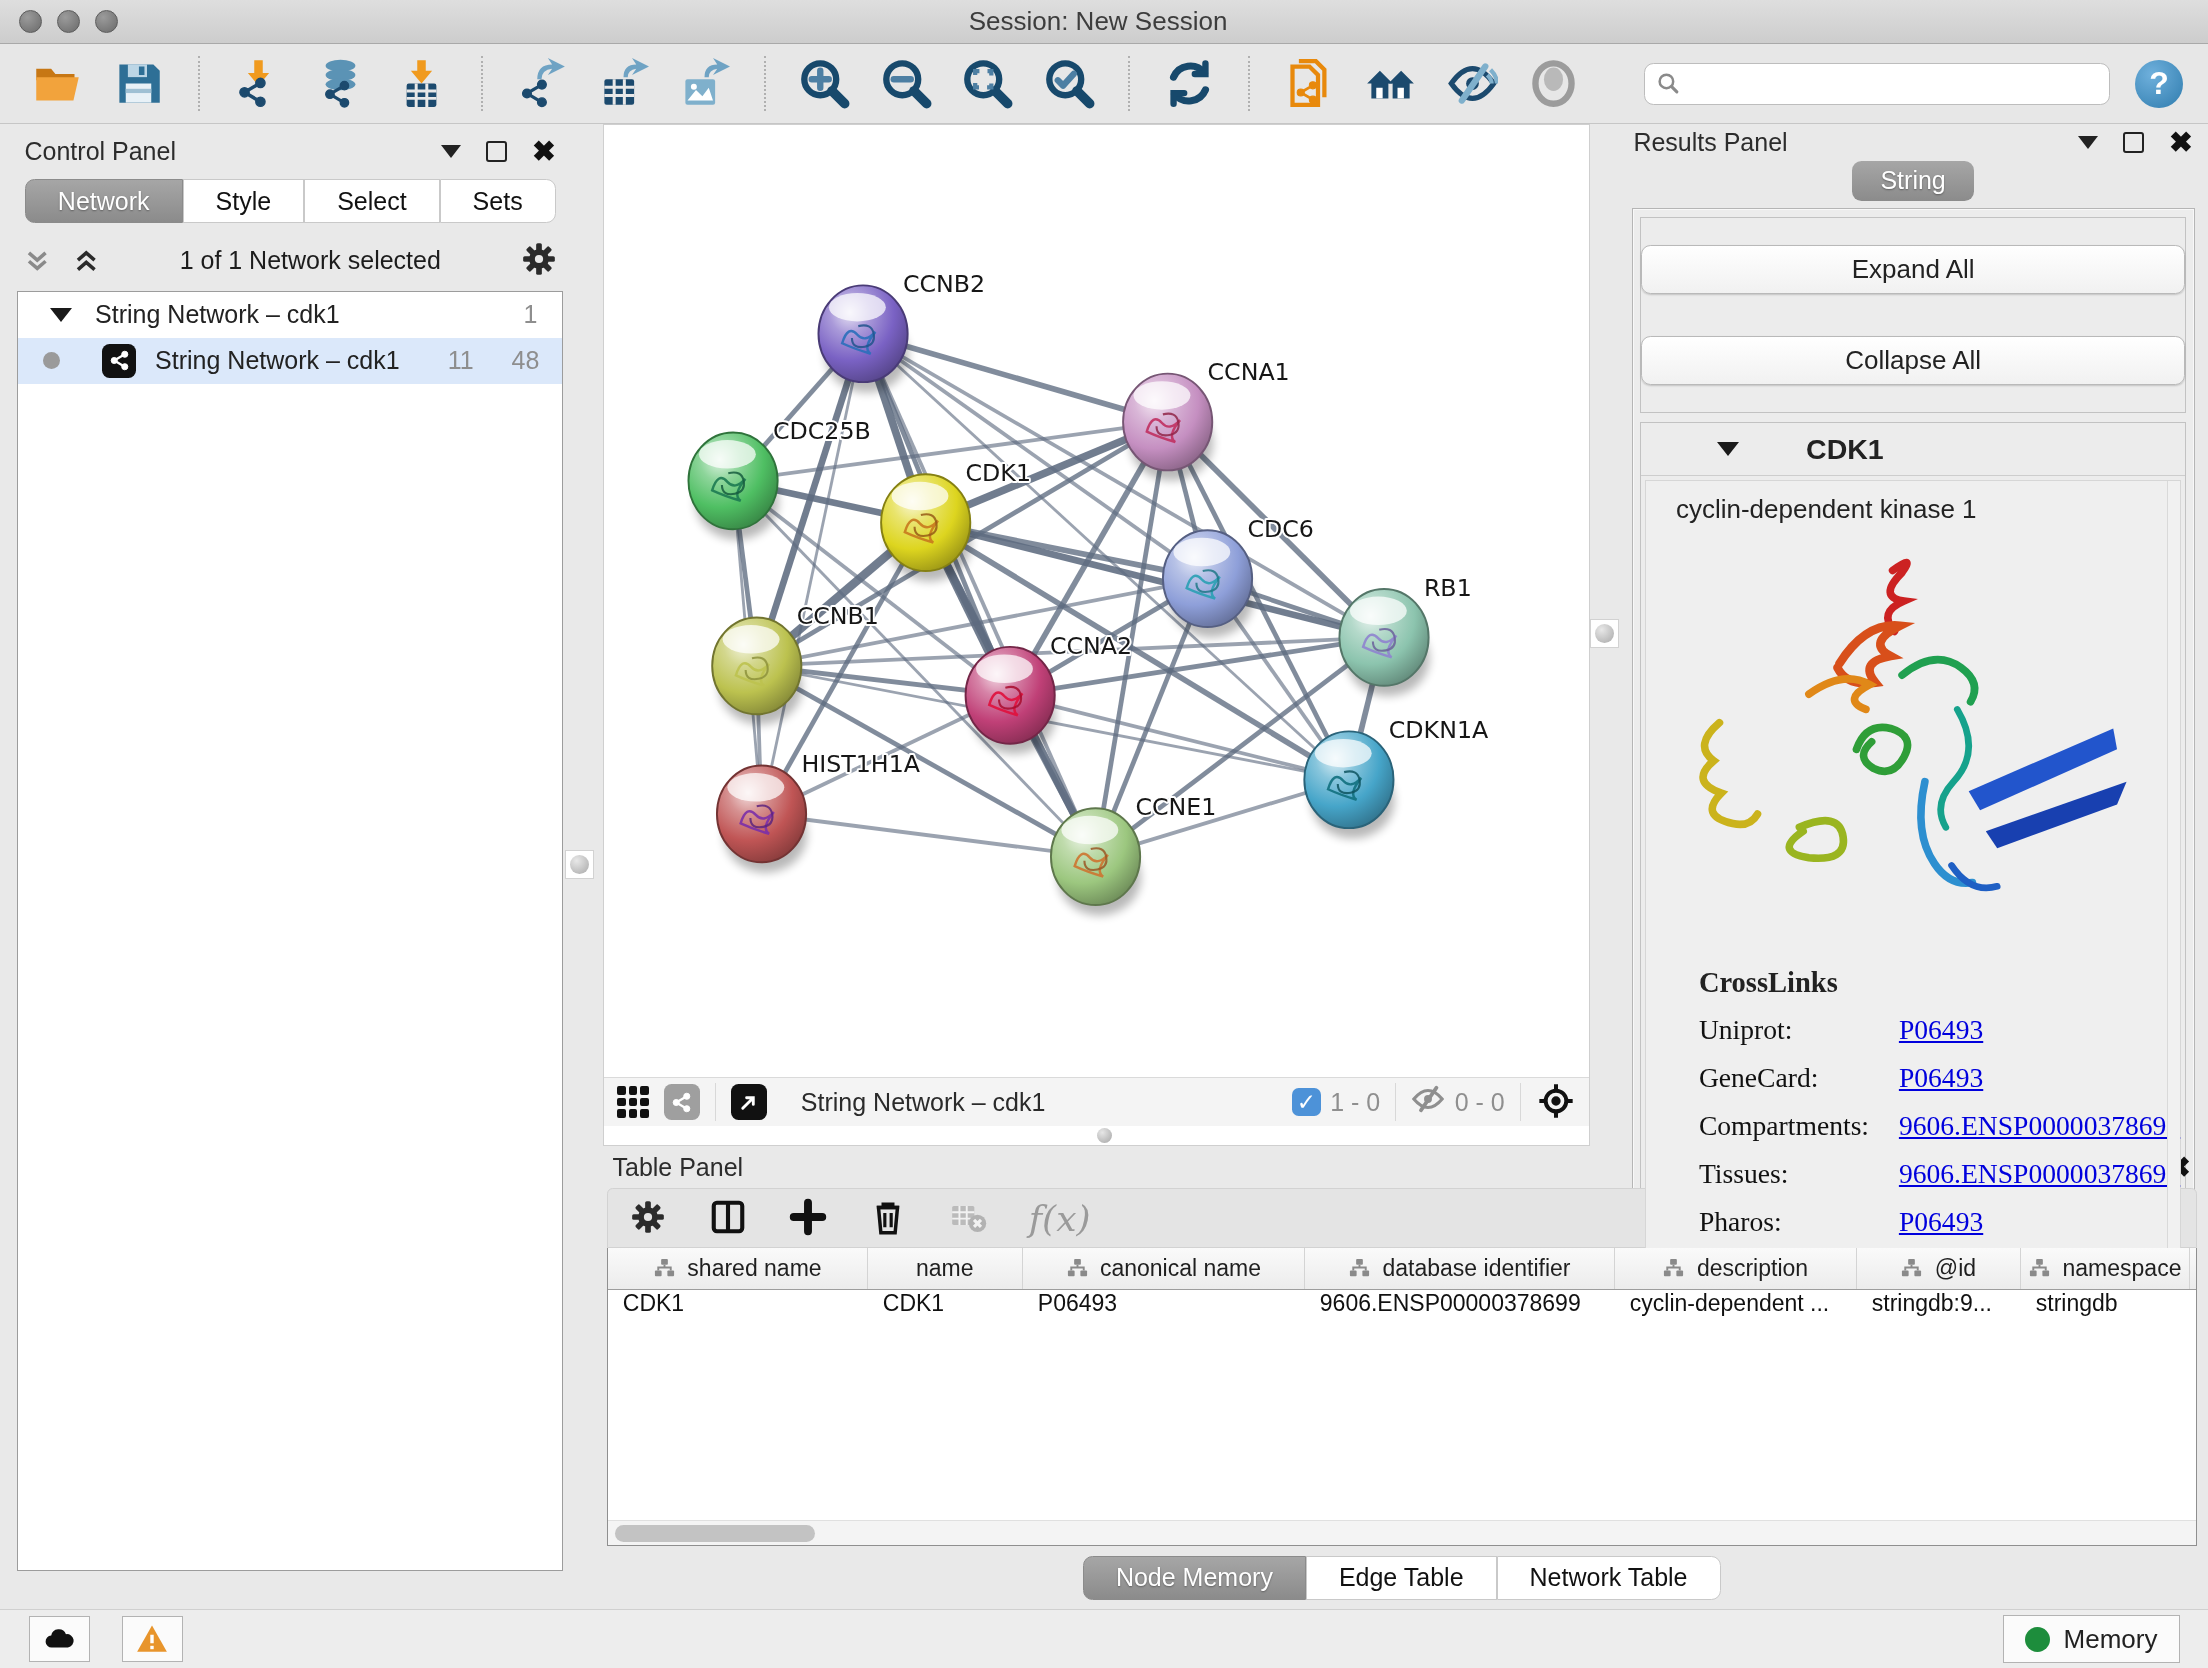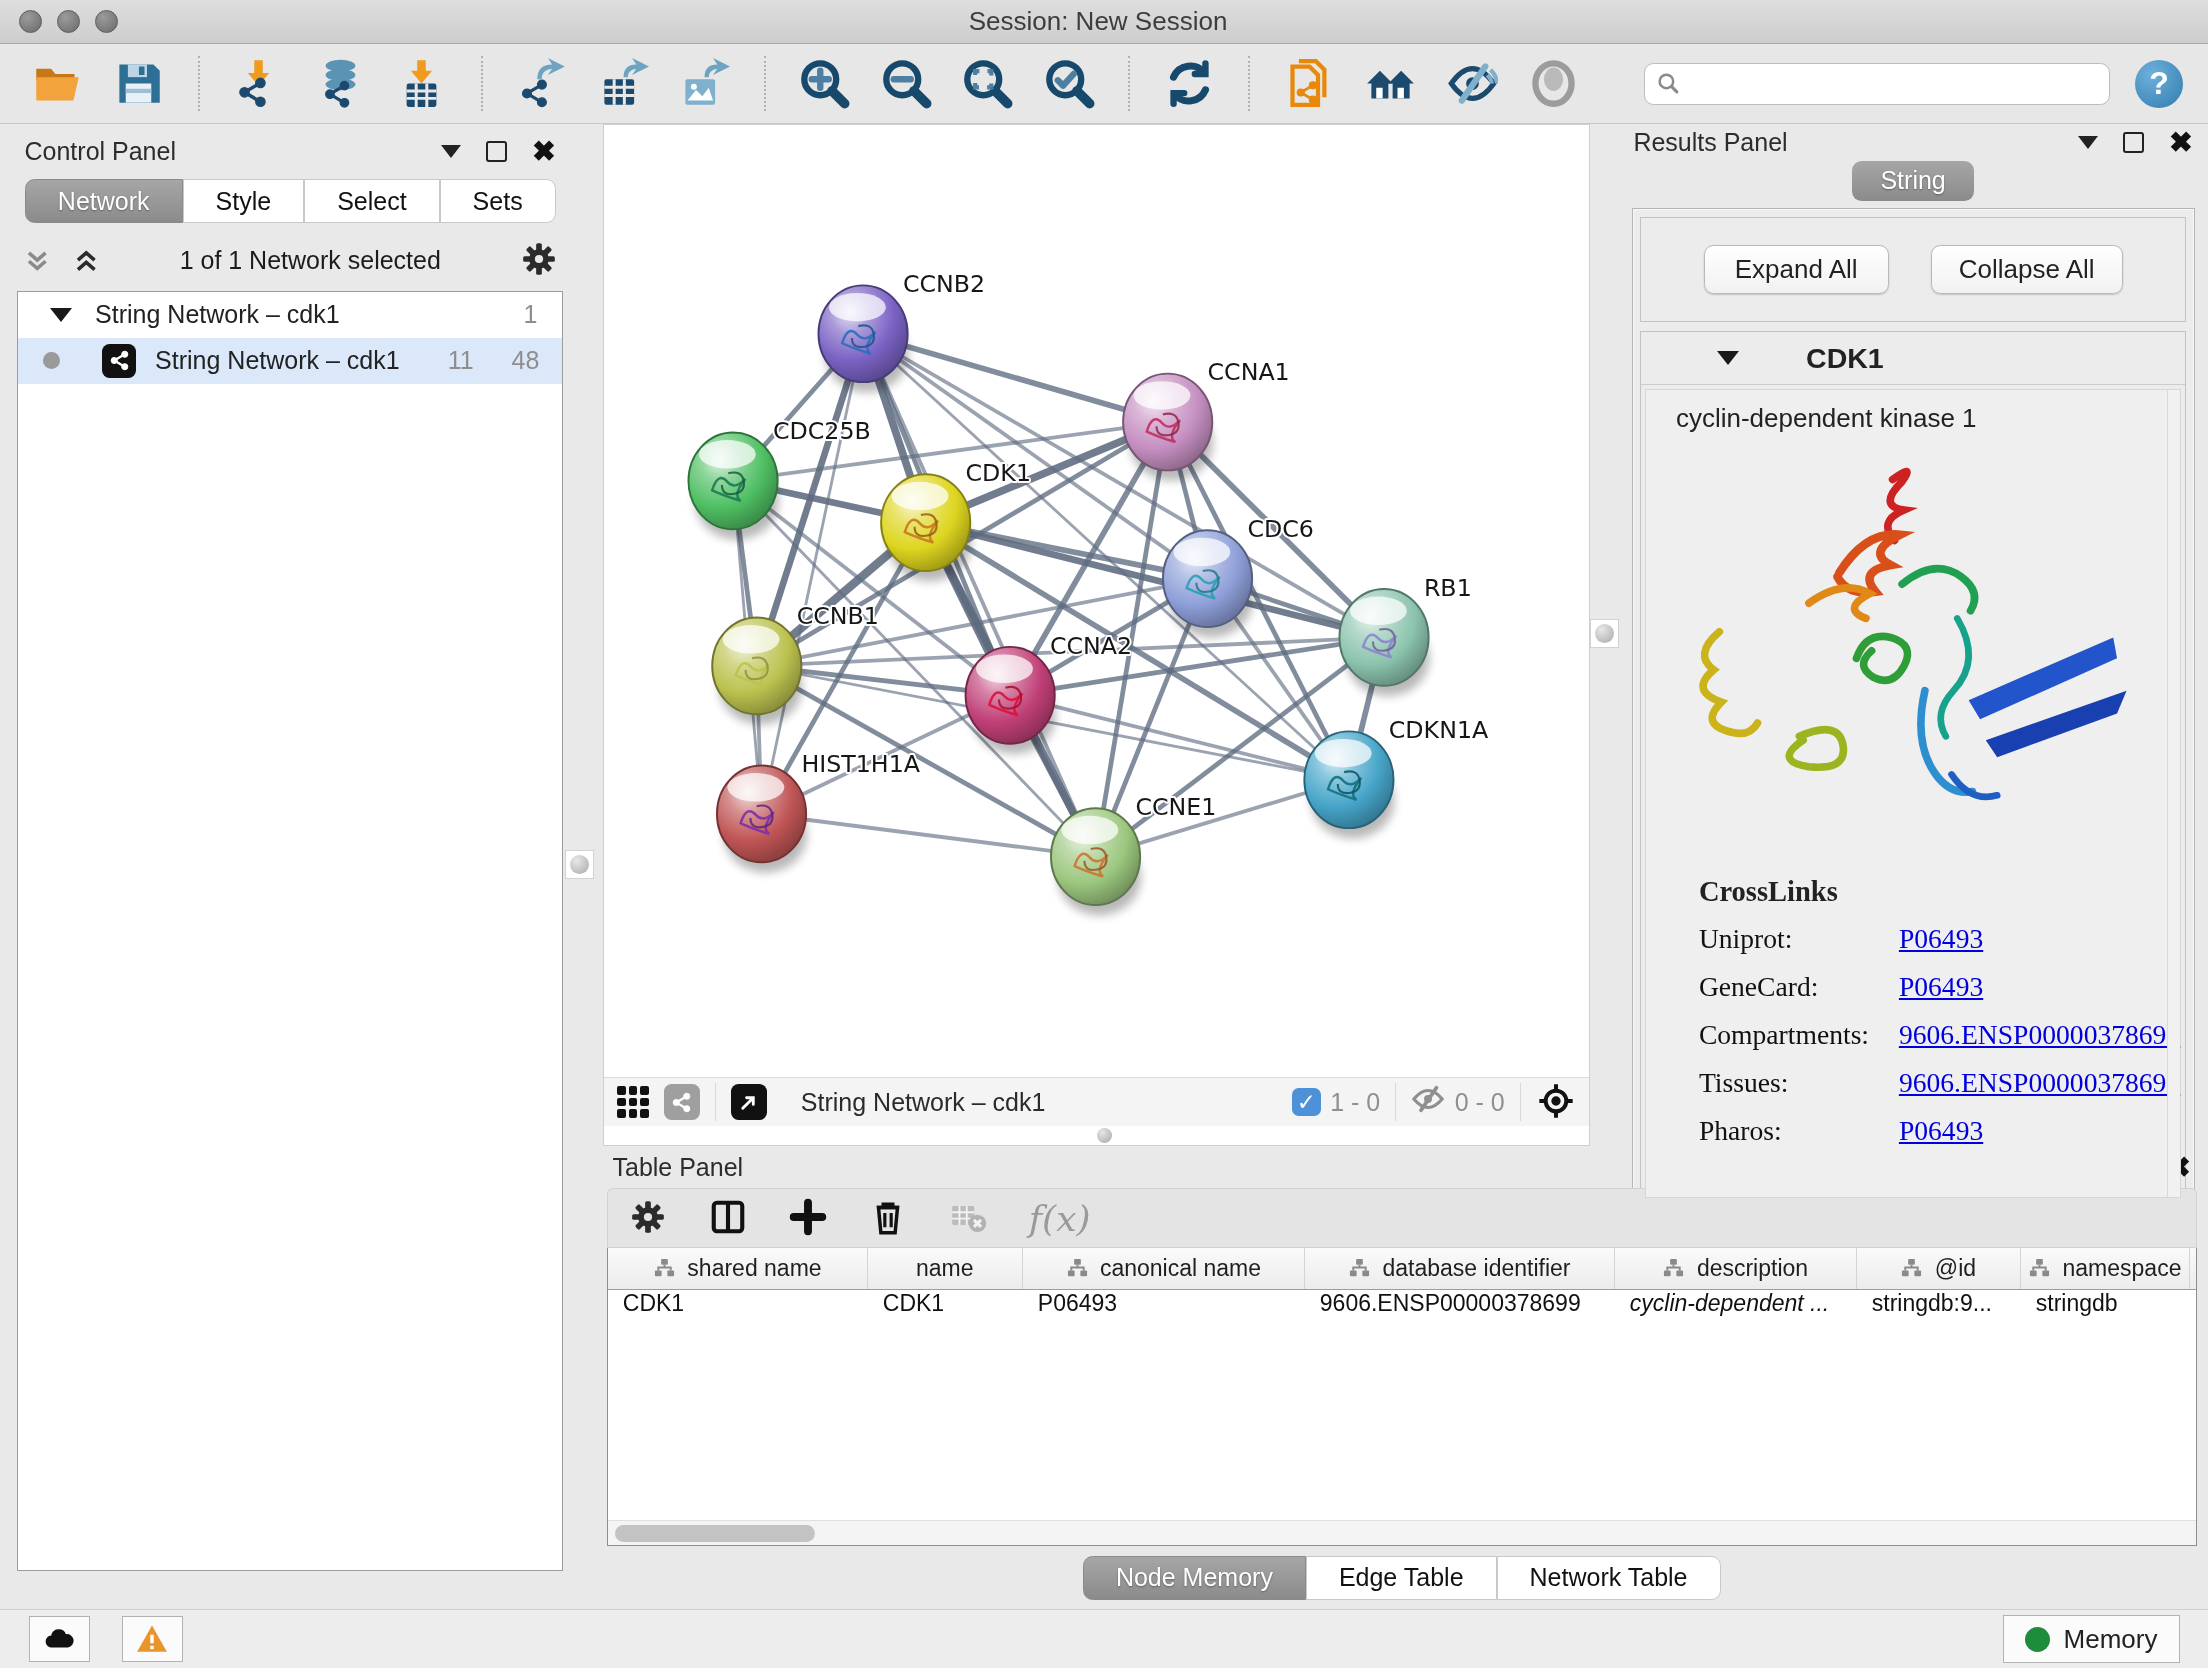--- a/index.html
+++ b/index.html
@@ -90,21 +90,21 @@
   .cross-ic svg { width:40px; height:40px; }
   .under-canvas { height:19px; position:relative; }
   .under-canvas .dot { position:absolute; left:50%; top:1.9px; width:15px; height:15px; border-radius:50%; background:radial-gradient(circle at 35% 30%, #e6e6e6, #a5a5a5); }
 
   
   .results-panel { flex:1; display:flex; flex-direction:column; padding:3.8px 13.3px 0 9.5px; min-width:0; }
   .rp-tab-row { display:flex; justify-content:center; margin:3.8px 0 7.6px 0; }
   .rp-tab { height:40px; padding:0 28.5px; border-radius:9.5px; background:linear-gradient(#a6a6a6,#8b8b8b); color:#fff; font-size:25px;
     display:flex; align-items:center; text-shadow:0 1px 1.9px rgba(0,0,0,.35); }
   .rp-box { border:1.9px solid #b5b5b5; background:#ececec; box-shadow:inset 0 0 0 1px #f8f8f8; padding:7.6px; flex:0 0 auto; }
-  .rp-buttons { border:1.9px solid #c2c2c2; background:#ececec; padding:27px 0; display:flex; justify-content:center; gap:42px; margin-bottom:9.5px; }
+  .rp-buttons { border:1.9px solid #c2c2c2; background:#ececec; padding:27px 0; display:flex; justify-content:center; gap:42px; margin-bottom:9.5px;flex-direction:column; }
   .rp-btn { min-width:185px; height:49px; background:linear-gradient(#ffffff,#f1f1f1); border:1px solid #b9b9b9; border-radius:9.5px;
     font-size:26px; display:flex; align-items:center; justify-content:center; padding:0 27px; box-shadow:0 1px 1.9px rgba(0,0,0,.18); cursor:pointer; }
   .rp-section { border:1.9px solid #c2c2c2; background:#ececec; }
   .rp-gene-head { height:53px; display:flex; align-items:center; gap:67px; padding-left:76px; border-bottom:1.9px solid #cdcdcd; }
   .rp-gene-name { font-size:28.5px; font-weight:bold; }
   .rp-gene-body { border:1px solid #d6d6d6; margin:3.8px; background:#efefef; padding:13.3px 0 9.5px 0; position:relative; }
   .rp-desc { font-size:26px; padding-left:30px; }
   .ribbon { display:block; margin:17px auto 5.7px auto; }
   .xl { font-family:"Liberation Serif", serif; padding:9.5px 0 25px 53px; }
   .xl-head { font-size:28.5px; font-weight:bold; margin-bottom:15px; }
@@ -848,21 +848,21 @@
                 </svg>
                 <span>namespace</span>
               </div>
             </div>
           <div id="tbl-body">
               <div class="tbl-row">
                 <div class="td-cell" style="width: 260px;">CDK1</div>
                 <div class="td-cell" style="width: 155px;">CDK1</div>
                 <div class="td-cell" style="width: 282px;">P06493</div>
                 <div class="td-cell" style="width: 310px;">9606.ENSP00000378699</div>
-                <div class="td-cell" style="width: 242px; font-style: italic;">cyclin-dependent ...</div>
+                <div class="td-cell" style="width: 242px;">cyclin-dependent ...</div>
                 <div class="td-cell" style="width: 164px;">stringdb:9...</div>
                 <div class="td-cell" style="width: 169px;">stringdb</div>
               </div>
             </div>
           <div class="hscroll">
               <span class="hthumb"></span>
             </div>
         </div>
         <div class="tp-tabs" id="tp-tabs">
             <span class="tab-btn active first">Node Memory</span>

